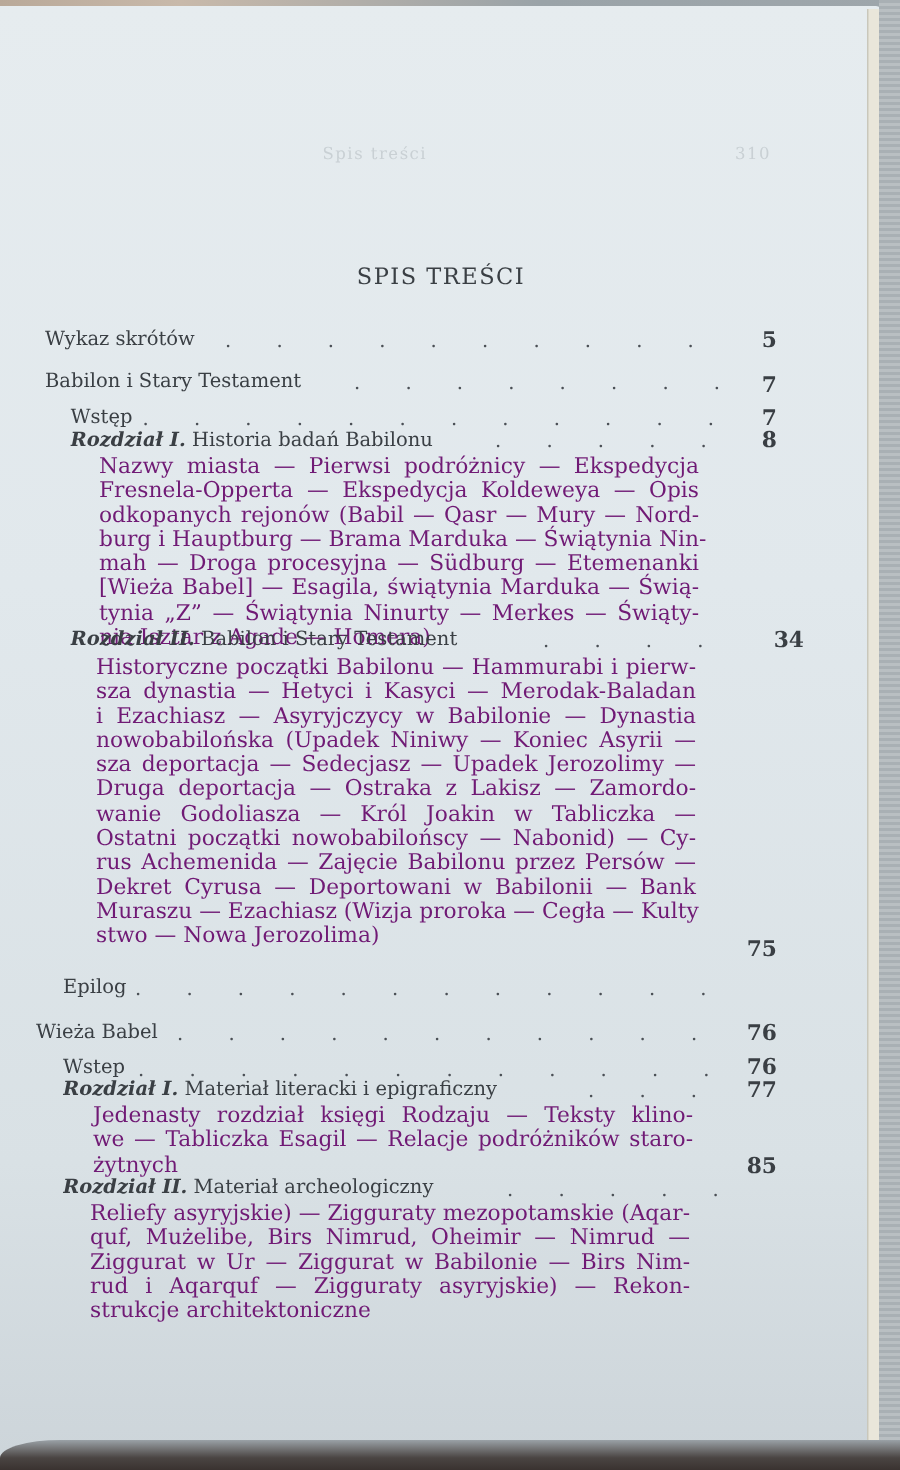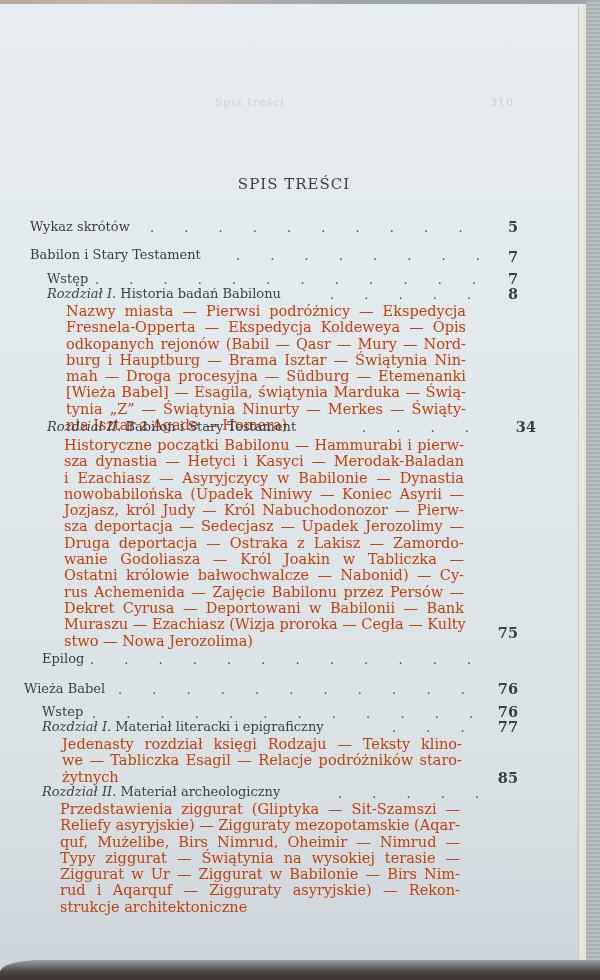--- a/index.html
+++ b/index.html
@@ -37,32 +37,32 @@
   .title {
     position:absolute; left:0; width:588px; top:175px; text-align:center;
     font-family:"DejaVu Serif", serif; font-size:15px; letter-spacing:1px; color:#3a3f44;
   }
   .toc { position:absolute; left:0; top:0; width:588px; }
   .row {
     position:absolute; height:18px; font-size:13px; line-height:18px;
     white-space:nowrap; overflow:hidden;
   }
   .row .lbl { background:transparent; }
-  .row .lbl i { font-style:italic; }
+  .row .lbl i { font-style:italic;font-weight:bold; }
   .dots {
     position:absolute; top:0; height:18px; overflow:hidden; white-space:nowrap;
     letter-spacing:13px; color:#4a4f55; font-size:13px;
   }
   .pnum {
     position:absolute; width:40px; text-align:right; font-size:14.5px; line-height:18px;
     font-weight:bold; color:#3a3f44;
   }
   .desc {
     position:absolute; left:64px; width:400px; font-size:14.5px; line-height:16.3px;
-    text-align:justify; text-align-last:left; color:#c2410c;
+    text-align:justify; text-align-last:left; color:#701a75;
   }
   .desc div { white-space:nowrap; text-align-last:justify; text-align:justify; }
   .desc div.last { text-align-last:left; }
 </style>
 </head>
 <body>
 
 <div class="top-shadow"></div>
 <div class="page">
   <span class="ghost" style="left:215px;top:92px;">Spis treści</span>
@@ -96,43 +96,42 @@
   <div class="row" style="left:47px;top:285px;width:420px;">
     <span class="lbl"><i>Rozdział I.</i> <span>Historia badań Babilonu</span></span>
   </div>
   <div class="dots" style="left:330px;top:287px;width:150px;">. . . . . . . . .</div>
   <div class="pnum" style="left:478px;top:285px;">8</div>
 
   <div class="desc" style="top:303px;left:66px;">
     <div>Nazwy miasta — Pierwsi podróżnicy — Ekspedycja</div>
     <div>Fresnela-Opperta — Ekspedycja Koldeweya — Opis</div>
     <div>odkopanych rejonów (Babil — Qasr — Mury — Nord-</div>
-    <div>burg i Hauptburg — Brama Isztar — Świątynia Nin-</div>
+    <div>burg i Hauptburg — Brama Marduka — Świątynia Nin-</div>
     <div>mah — Droga procesyjna — Südburg — Etemenanki</div>
     <div>[Wieża Babel] — Esagila, świątynia Marduka — Świą-</div>
     <div>tynia „Z” — Świątynia Ninurty — Merkes — Świąty-</div>
     <div class="last">nia Isztar z Agade — Homera)</div>
   </div>
 
   <div class="row" style="left:47px;top:418px;width:420px;">
     <span class="lbl"><i>Rozdział II.</i> <span>Babilon i Stary Testament</span></span>
   </div>
   <div class="dots" style="left:362px;top:420px;width:118px;">. . . . . . .</div>
   <div class="pnum" style="left:496px;top:418px;">34</div>
 
   <div class="desc" style="top:437px;left:64px;">
     <div>Historyczne początki Babilonu — Hammurabi i pierw-</div>
     <div>sza dynastia — Hetyci i Kasyci — Merodak-Baladan</div>
     <div>i Ezachiasz — Asyryjczycy w Babilonie — Dynastia</div>
     <div>nowobabilońska (Upadek Niniwy — Koniec Asyrii —</div>
-    <div>Jozjasz, król Judy — Król Nabuchodonozor — Pierw-</div>
     <div>sza deportacja — Sedecjasz — Upadek Jerozolimy —</div>
     <div>Druga deportacja — Ostraka z Lakisz — Zamordo-</div>
     <div>wanie Godoliasza — Król Joakin w Tabliczka —</div>
-    <div>Ostatni królowie bałwochwalcze — Nabonid) — Cy-</div>
+    <div>Ostatni początki nowobabilońscy — Nabonid) — Cy-</div>
     <div>rus Achemenida — Zajęcie Babilonu przez Persów —</div>
     <div>Dekret Cyrusa — Deportowani w Babilonii — Bank</div>
     <div>Muraszu — Ezachiasz (Wizja proroka — Cegła — Kulty</div>
     <div class="last">stwo — Nowa Jerozolima)</div>
   </div>
 
   <div class="row" style="left:42px;top:650px;width:420px;">
     <span class="lbl">Epilog</span>
   </div>
   <div class="dots" style="left:90px;top:652px;width:390px;">. . . . . . . . . . . . . . . . . . . . . . . .</div>
@@ -162,23 +161,21 @@
     <div class="last">żytnych</div>
   </div>
 
   <div class="row" style="left:42px;top:783px;width:420px;">
     <span class="lbl"><i>Rozdział II.</i> <span>Materiał archeologiczny</span></span>
   </div>
   <div class="dots" style="left:338px;top:786px;width:142px;">. . . . . . . .</div>
   <div class="pnum" style="left:478px;top:769px;">85</div>
 
   <div class="desc" style="top:801px;left:60px;">
-    <div>Przedstawienia ziggurat (Gliptyka — Sit-Szamszi —</div>
     <div>Reliefy asyryjskie) — Zigguraty mezopotamskie (Aqar-</div>
     <div>quf, Mużelibe, Birs Nimrud, Oheimir — Nimrud —</div>
-    <div>Typy ziggurat — Świątynia na wysokiej terasie —</div>
     <div>Ziggurat w Ur — Ziggurat w Babilonie — Birs Nim-</div>
     <div>rud i Aqarquf — Zigguraty asyryjskie) — Rekon-</div>
     <div class="last">strukcje architektoniczne</div>
   </div>
 </div>
 
 <div class="bottom-shadow"></div>
 
 </body></html>

